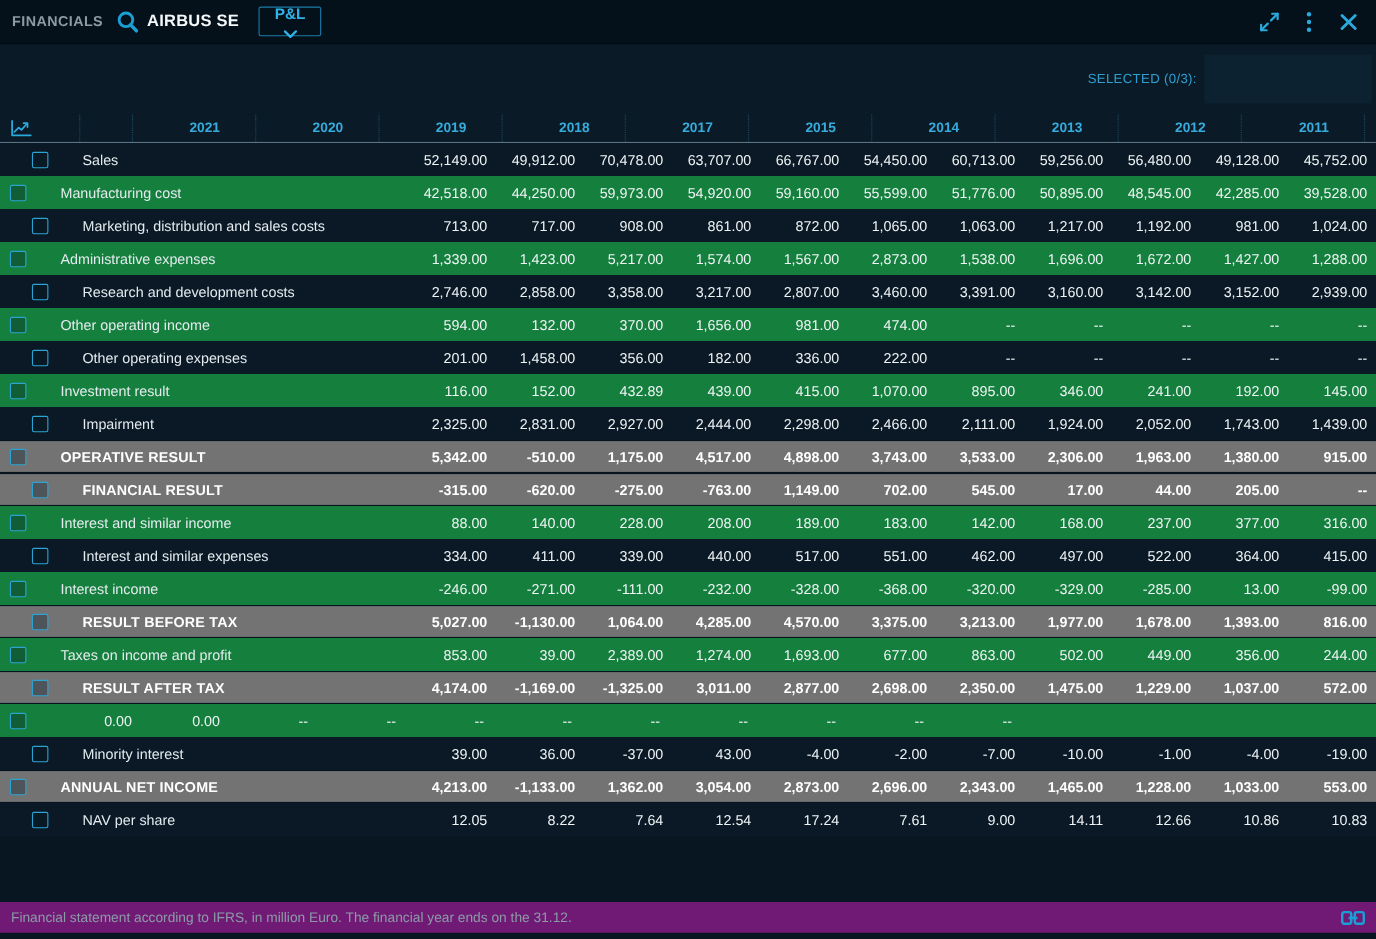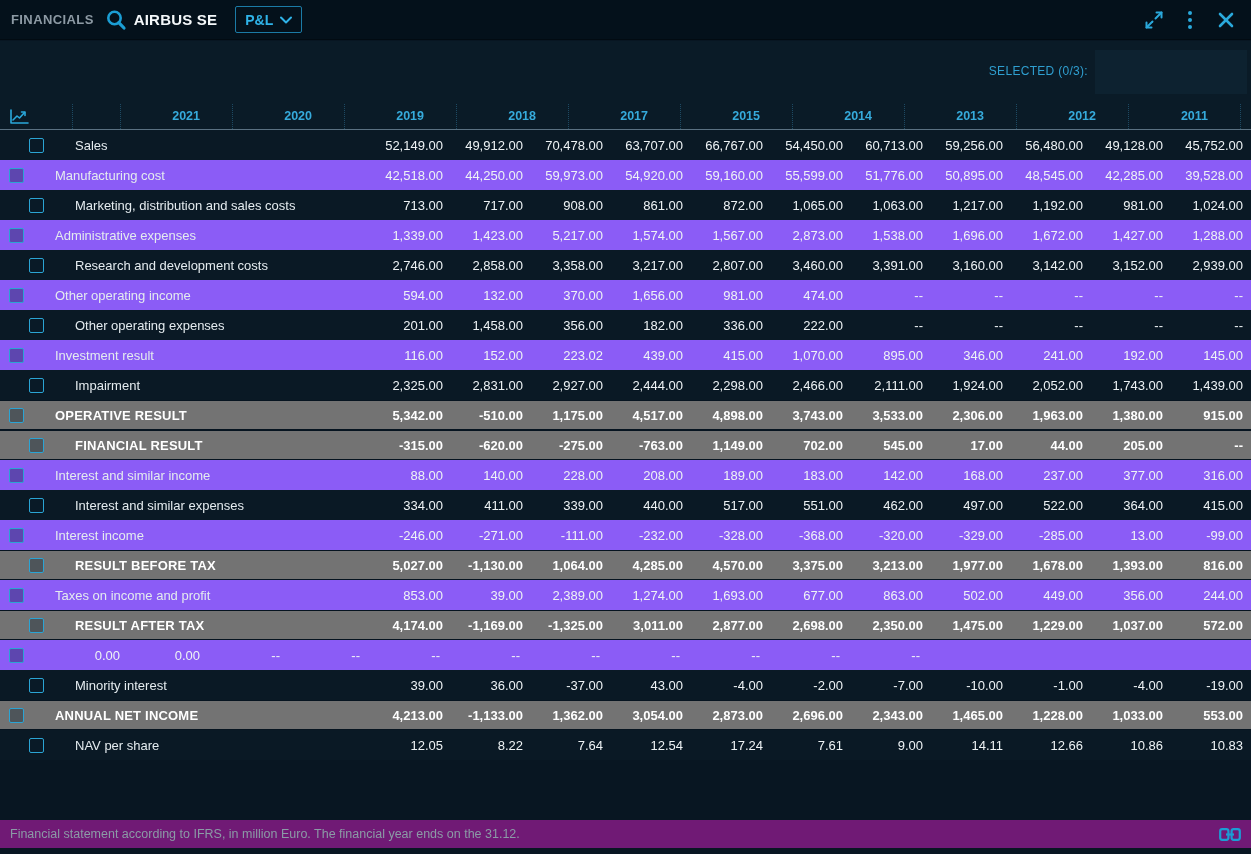--- a/index.html
+++ b/index.html
@@ -8,21 +8,21 @@
   .app { position:relative; width:1251px; height:854px; background:#081622; overflow:hidden; }
 
   
   .topbar { position:absolute; top:0; left:0; right:0; height:40px; background:#04111b;
             display:flex; align-items:center; border-bottom:1px solid #020b12; }
   .topbar-title { color:#8d9aa4; font-size:13px; font-weight:700; letter-spacing:.4px; margin-left:11px; }
   .search-btn { margin-left:9px; width:26px; height:26px; display:flex; align-items:center; justify-content:center; cursor:pointer; }
   .instrument { color:#f4f8fa; font-size:15px; font-weight:700; margin-left:5px; letter-spacing:.2px; }
   .dropdown { margin-left:18px; height:27px; min-width:57px; border:1px solid #1b7ba6; border-radius:2px;
               display:flex; align-items:center; justify-content:center; gap:7px; padding:0 9px;
-              background:transparent; color:#2fb3e8; font-size:14px; font-weight:700; cursor:pointer; }
+              background:transparent; color:#2fb3e8; font-size:14px; font-weight:700; cursor:pointer;flex-direction:column; }
   .topbar-right { margin-left:auto; display:flex; align-items:center; gap:10px; padding-right:12px; }
   .icon-btn { width:26px; height:26px; display:flex; align-items:center; justify-content:center; cursor:pointer; }
 
   
   .toolbar { position:absolute; top:41px; left:0; right:0; height:63px; background:#0a1b27; }
   .selected-label { position:absolute; right:163px; top:23px; color:#2f9fd0; font-size:12px; font-weight:400; letter-spacing:.3px; }
   .selected-slot { position:absolute; right:4px; top:9px; width:152px; height:44px; background:#0d2230; }
 
   
   .table { position:absolute; top:104px; left:0; right:0; }
@@ -30,21 +30,21 @@
   .thead { height:26px; background:#0a1b27; border-bottom:1px solid #5a7182;gap:32px; }
   .cb-col   { width:40px; flex:0 0 40px; display:flex; align-items:center; padding-left:9px; height:100%; }
   .label-col{ flex:1 1 auto; padding-left:15px; height:100%; display:flex; align-items:center;
               color:#e4ebef; font-size:13px; white-space:nowrap; overflow:hidden; }
   .num-col  { flex:0 0 80px; width:80px; text-align:right; color:#eef3f5; font-size:13px; white-space:nowrap; }
   .thead .label-col { color:#36abdc; font-weight:700; font-size:12.5px; letter-spacing:.3px; border-left:1px dotted #1d4a63; }
   .thead .num-col   { color:#36abdc; font-weight:700; font-size:12.5px; border-left:1px dotted #1d4a63; height:100%; line-height:25px; }
 
   .trow { height:30px; }
   .trow.odd  { background:#0a1925;padding-left:20px; }
-  .trow.even { background:#8b5cf6; }
+  .trow.even { background:#15803d; }
   .trow.emph { background:#737373; border-top:1px solid #061420; border-bottom:1px solid #061420; }
   .trow.emph .label-col { color:#ffffff; font-weight:700; letter-spacing:.2px; }
   .trow.emph .num-col   { color:#ffffff; font-weight:700; }
 
   .checkbox { width:15px; height:15px; border:1px solid #2ba4d4; border-radius:2px; background:rgba(10,30,44,.35); cursor:pointer; }
 
   
   .footer { position:absolute; left:0; right:0; bottom:6px; height:28px; background:#701a75;
             display:flex; align-items:center; }
   .footer-note { color:#8b9ba6; font-size:12.5px; margin-left:10px; }
@@ -258,21 +258,21 @@
           <span class="num-col">--</span>
           <span class="num-col">--</span>
         </div>
         <div class="trow even">
           <span class="cb-col">
             <span class="checkbox"></span>
           </span>
           <span class="label-col">Investment result</span>
           <span class="num-col">116.00</span>
           <span class="num-col">152.00</span>
-          <span class="num-col">223.02</span>
+          <span class="num-col">432.89</span>
           <span class="num-col">439.00</span>
           <span class="num-col">415.00</span>
           <span class="num-col">1,070.00</span>
           <span class="num-col">895.00</span>
           <span class="num-col">346.00</span>
           <span class="num-col">241.00</span>
           <span class="num-col">192.00</span>
           <span class="num-col">145.00</span>
         </div>
         <div class="trow odd">

